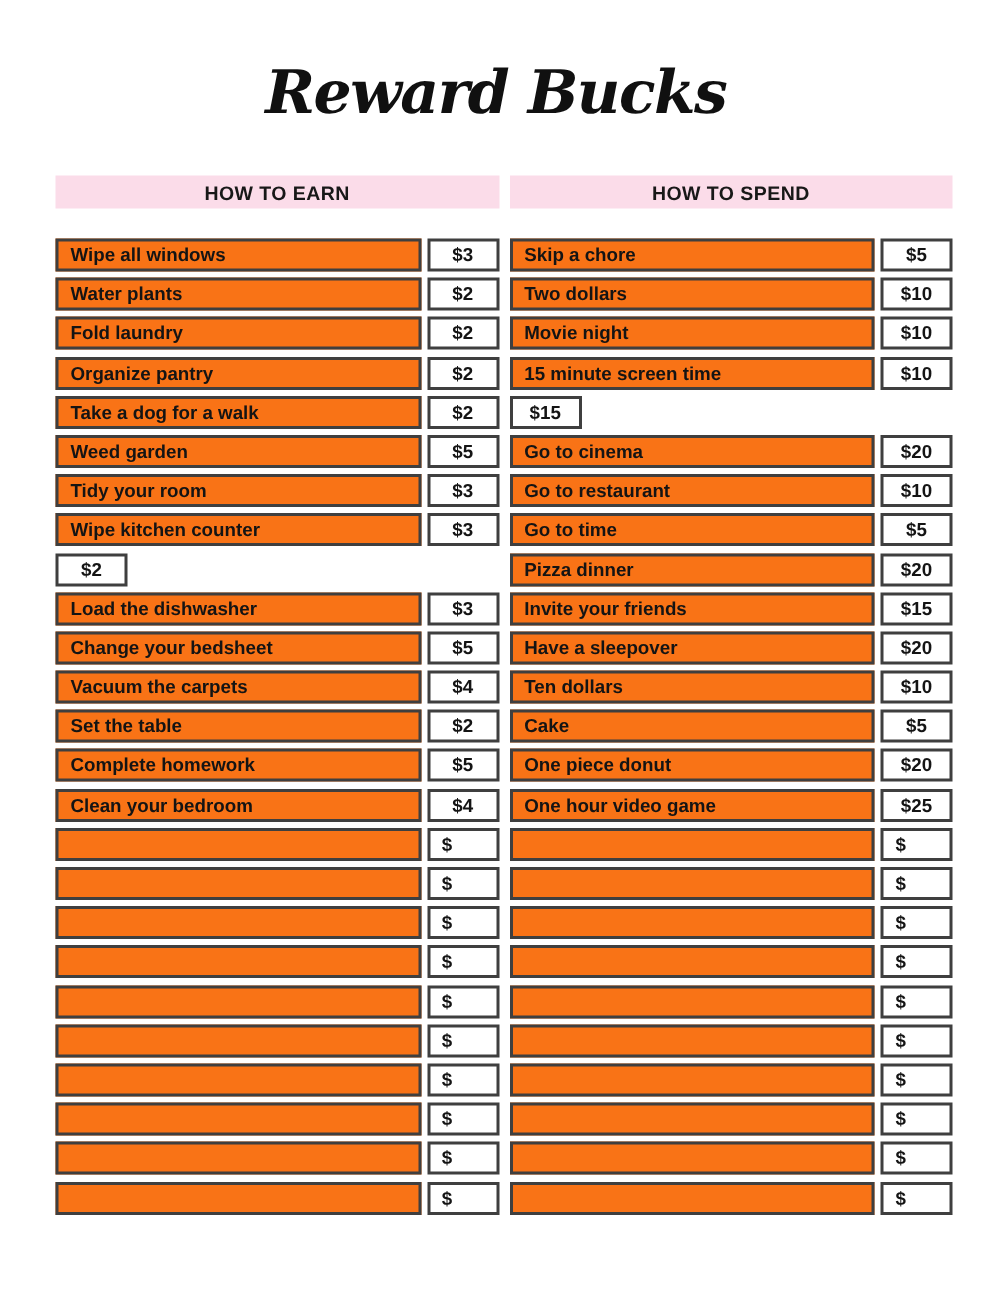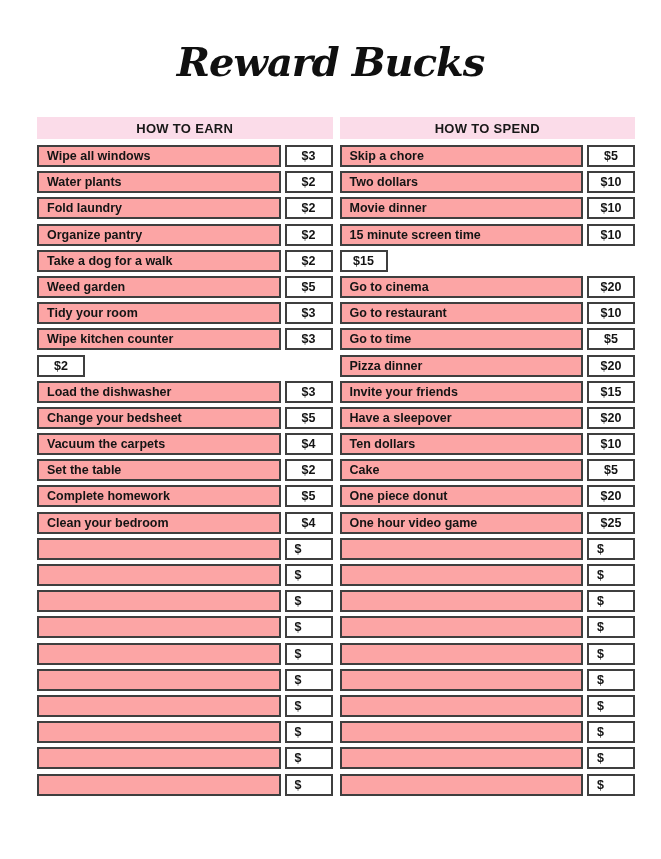--- a/index.html
+++ b/index.html
@@ -51,33 +51,33 @@
   .col-header{
     height:22px;
     background:var(--header-bg);
     display:flex;
     align-items:center;
     justify-content:center;
     font-weight:bold;
     font-size:13px;
     letter-spacing:0.3px;
     color:#181818;
-    margin-bottom:6px;
+    margin-bottom:20px;
   }
   .row{
     display:flex;
     gap:4px;
     height:22px;
     margin-bottom:4.2px;
   }
   .task-box{
     flex:1;
     min-width:0;
     border:2px solid var(--border);
-    background:#fca5a5;
+    background:#f97316;
     display:flex;
     align-items:center;
     padding:0 8px;
     font-weight:bold;
     font-size:12.5px;
     white-space:nowrap;
     overflow:hidden;
   }
   .value-box{
     width:44px;
@@ -213,21 +213,21 @@
       <div>
           <div class="row">
             <div class="task-box">Skip a chore</div>
             <div class="value-box">$5</div>
           </div>
           <div class="row">
             <div class="task-box">Two dollars</div>
             <div class="value-box">$10</div>
           </div>
           <div class="row">
-            <div class="task-box">Movie dinner</div>
+            <div class="task-box">Movie night</div>
             <div class="value-box">$10</div>
           </div>
           <div class="row">
             <div class="task-box">15 minute screen time</div>
             <div class="value-box">$10</div>
           </div>
           <div class="row">
             <div class="value-box">$15</div>
           </div>
           <div class="row">

